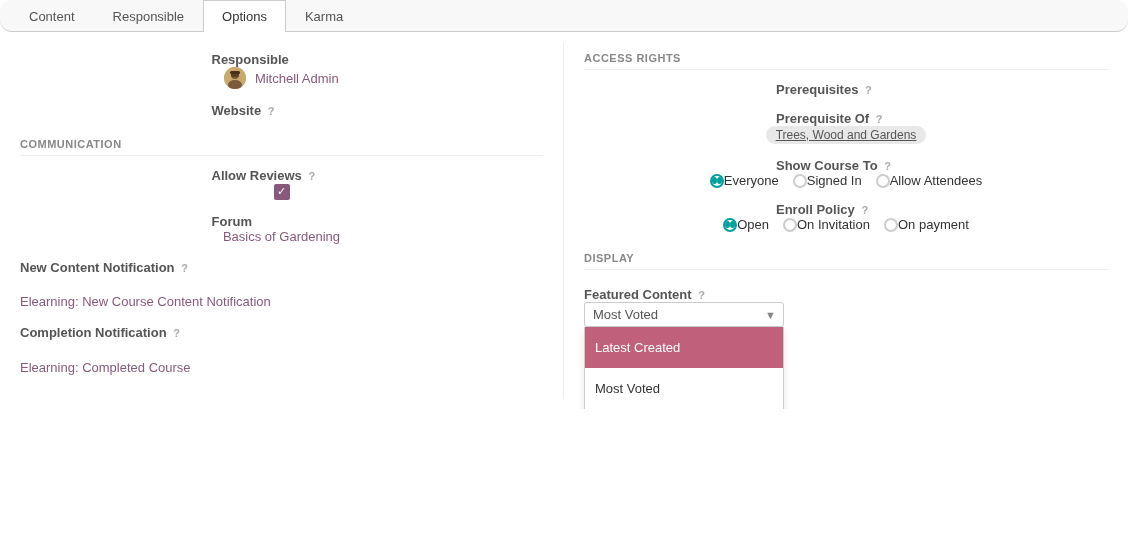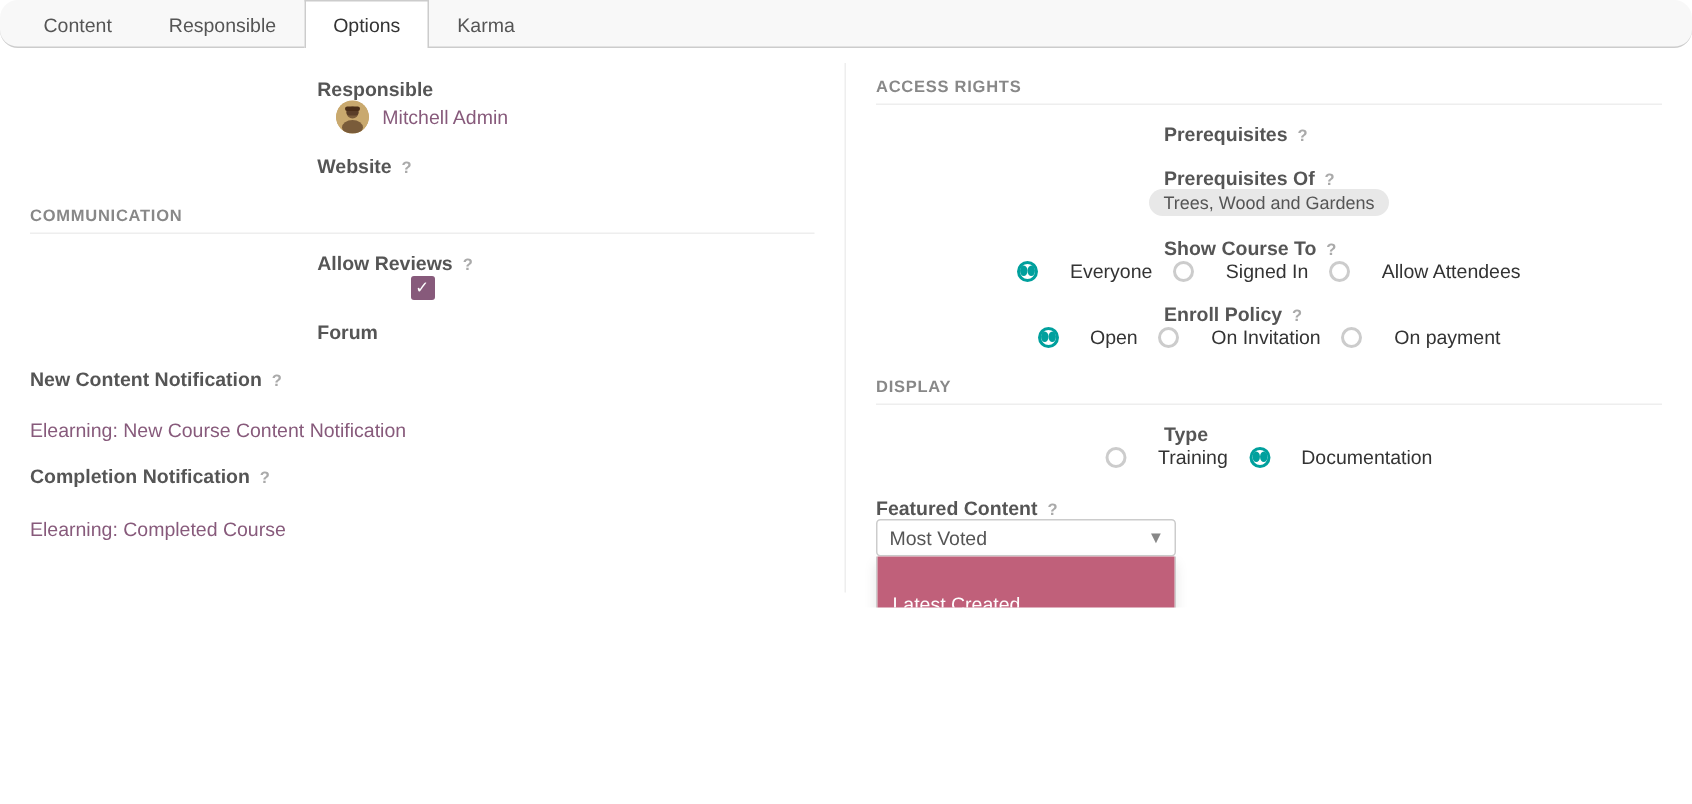--- a/index.html
+++ b/index.html
@@ -104,21 +104,21 @@
     
     .radio-group {
       display: flex;
       align-items: center;
       gap: 14px;
     }
 
     .radio-option {
       display: flex;
       align-items: center;
-      gap: 21px;
+      gap: 0;
       cursor: pointer;
     }
 
     .radio-circle {
       width: 14px;
       height: 14px;
       border-radius: 50%;
       border: 2px solid #ccc;
       display: inline-flex;
       align-items: center;
@@ -144,20 +144,21 @@
     }
 
     
     .tag-pill {
       background: #e8e8e8;
       border-radius: 10px;
       padding: 2px 10px;
       font-size: 12px;
       color: #555;
       display: inline-block;
+      text-decoration: underline;
     }
 
     
     .checkbox-styled {
       width: 16px;
       height: 16px;
       background: #875a7b;
       border-radius: 2px;
       display: inline-flex;
       align-items: center;
@@ -213,21 +214,21 @@
       left: 0;
       background: #fff;
       border: 1px solid #ccc;
       border-top: none;
       width: 100%;
       z-index: 100;
       box-shadow: 0 4px 8px rgba(0,0,0,0.1);
     }
 
     .dropdown-item {
-      padding: 24px 10px;
+      padding: 13px 10px;
       cursor: pointer;
       font-size: 13px;
       color: #333;
     }
 
     .dropdown-item:hover, .dropdown-item.highlighted {
       background: #c0607a;
       color: #fff;
     }
 
@@ -299,20 +300,23 @@
       </div>
       <div class="field-value">
         <div class="checkbox-styled">✓</div>
       </div>
     </div>
 
     <div class="field-row">
       <div class="field-label">
         <span>Forum</span>
       </div>
+      <div class="field-value">
+        <span class="forum-link">Basics of Gardening</span>
+      </div>
     </div>
 
     <div class="field-row field-row-top">
       <div class="field-label notification-label">
         <span>New Content Notification</span>
         <span class="help-icon">?</span>
       </div>
       <div class="field-value">
         <span class="notification-link">Elearning: New Course Content Notification</span>
       </div>
@@ -335,21 +339,21 @@
     <div class="field-row">
       <div class="field-label">
         <span>Prerequisites</span>
         <span class="help-icon">?</span>
       </div>
       <div class="field-value"></div>
     </div>
 
     <div class="field-row">
       <div class="field-label">
-        <span>Prerequisites Of</span>
+        <span>Prerequisite Of</span>
         <span class="help-icon">?</span>
       </div>
       <div class="field-value">
         <span class="tag-pill">Trees, Wood and Gardens</span>
       </div>
     </div>
 
     <div class="field-row">
       <div class="field-label">
         <span>Show Course To</span>
@@ -392,37 +396,20 @@
         <div class="radio-option">
           <div class="radio-circle"></div>
           <span class="radio-label">On payment</span>
         </div>
       </div>
     </div>
 
     <div class="section-spacer"></div>
     <div class="section-title">DISPLAY</div>
 
-    <div class="field-row">
-      <div class="field-label">
-        <span>Type</span>
-      </div>
-      <div class="field-value radio-group">
-        <div class="radio-option">
-          <div class="radio-circle"></div>
-          <span class="radio-label">Training</span>
-        </div>
-        <div class="radio-option">
-          <div class="radio-circle selected">
-            <div style="width:7px;height:7px;border-radius:50%;background:#00a09d;"></div>
-          </div>
-          <span class="radio-label">Documentation</span>
-        </div>
-      </div>
-    </div>
 
     <div class="field-row" style="position:relative; align-items: flex-start;">
       <div class="field-label" style="padding-top:5px;">
         <span>Featured Content</span>
         <span class="help-icon">?</span>
       </div>
       <div class="field-value" style="position:relative;">
         <div class="select-wrapper">
           <select class="select-field">
             <option>Latest Created</option>

